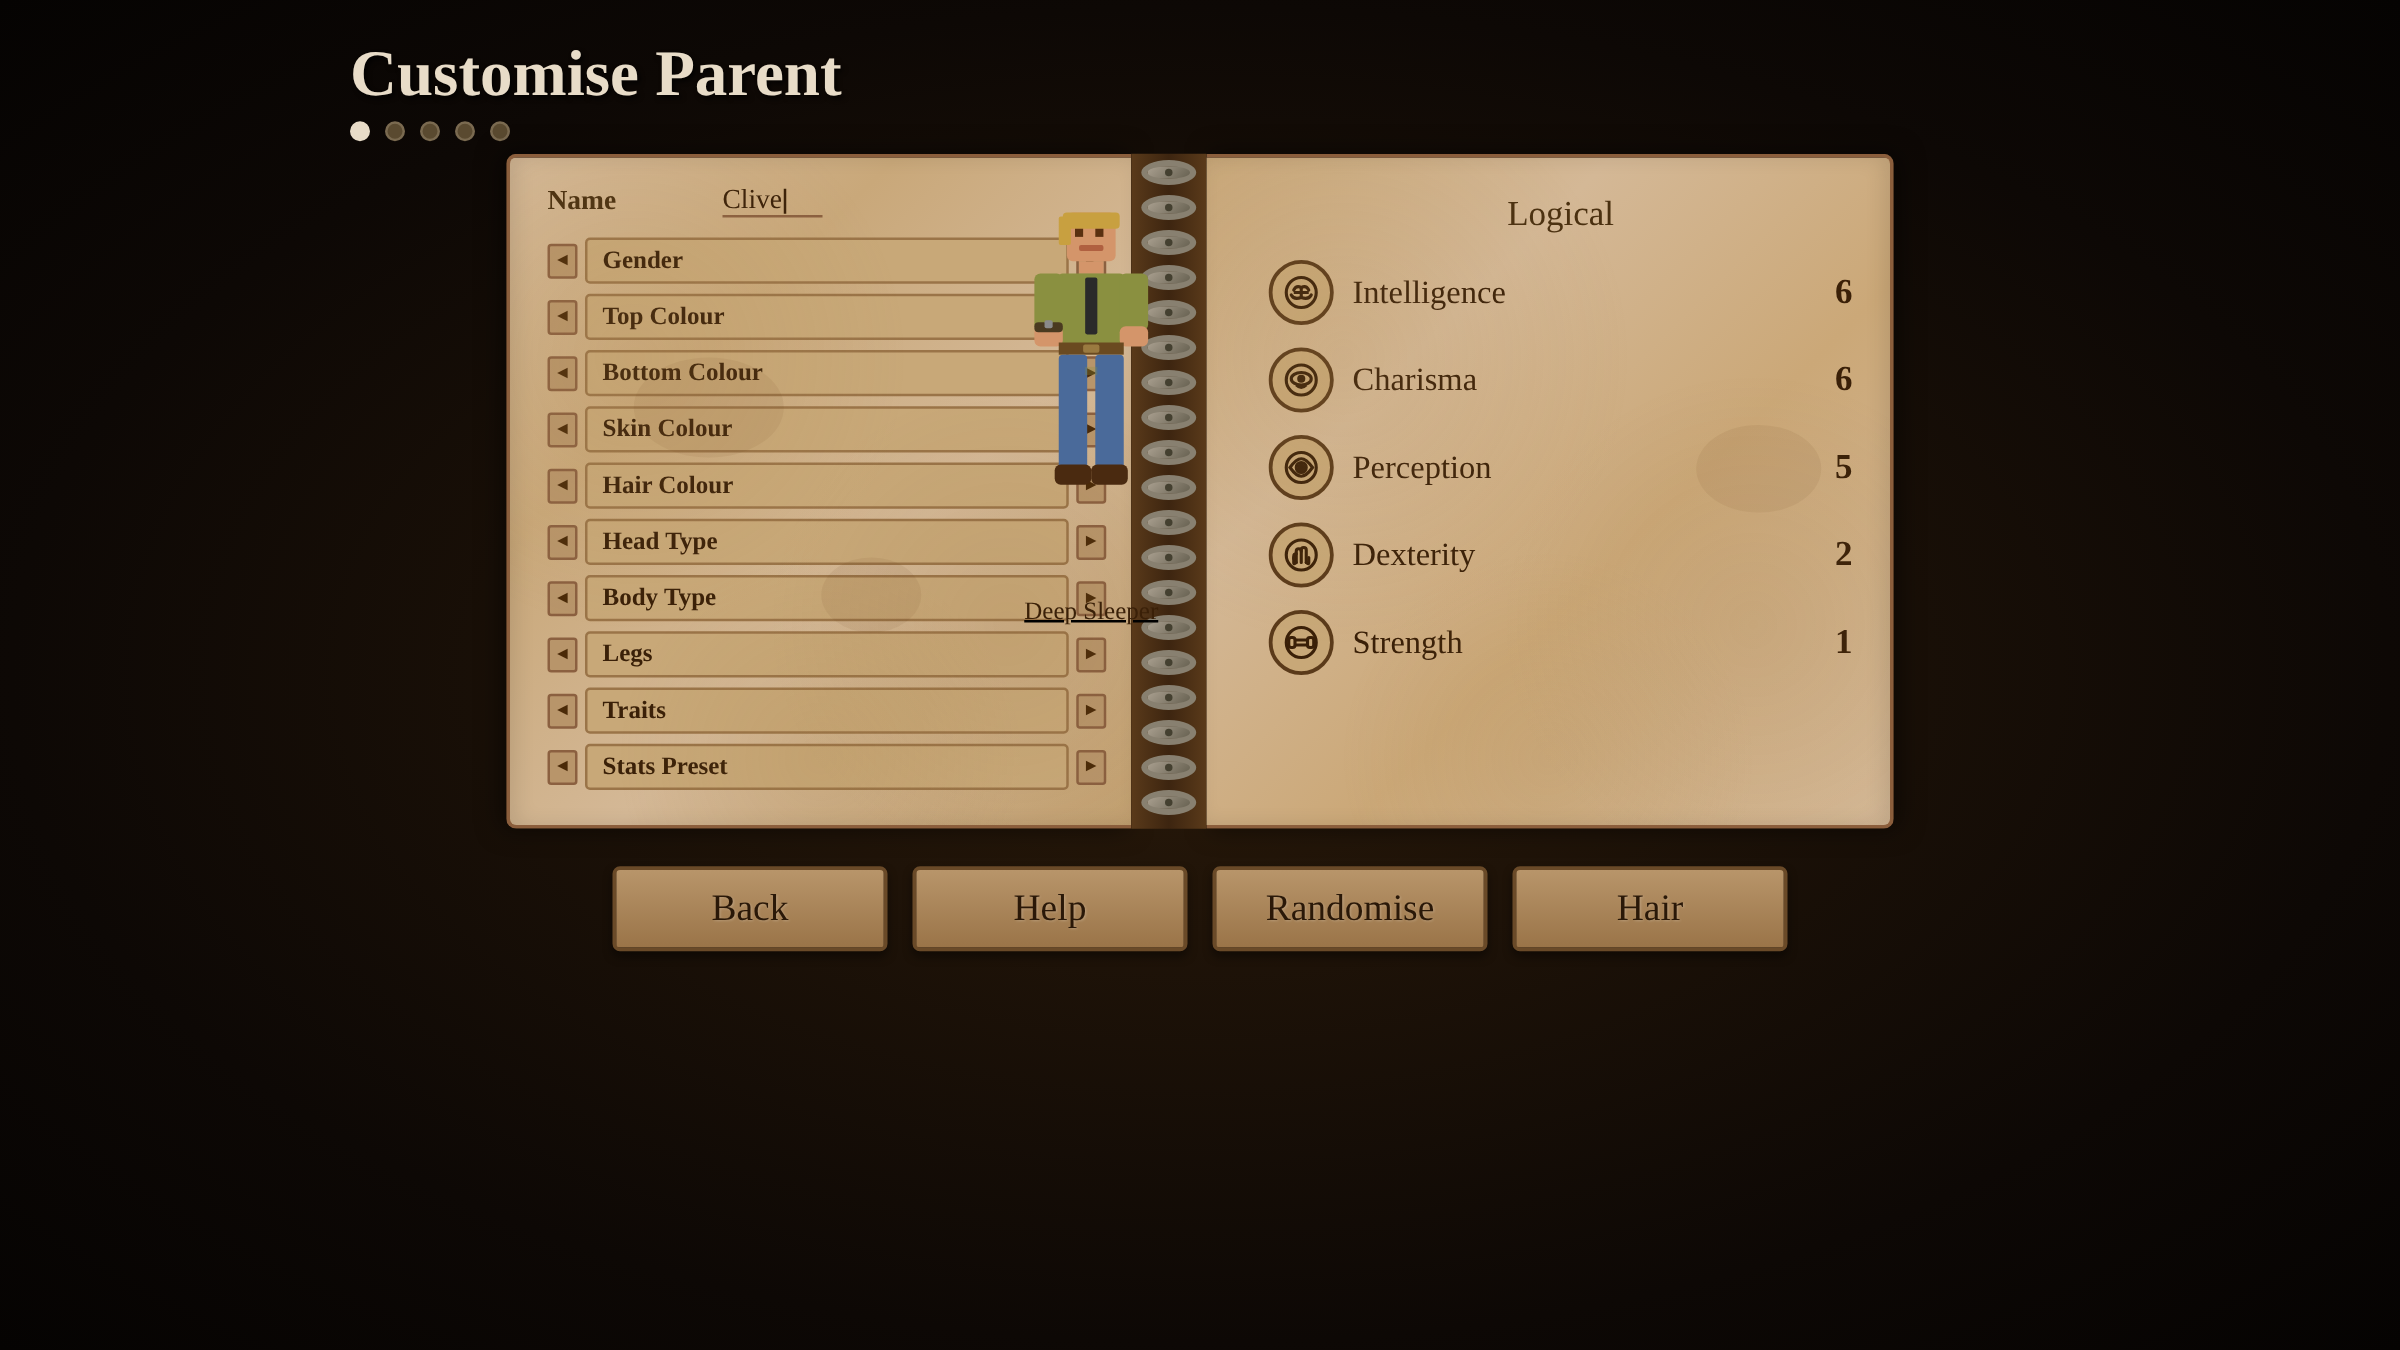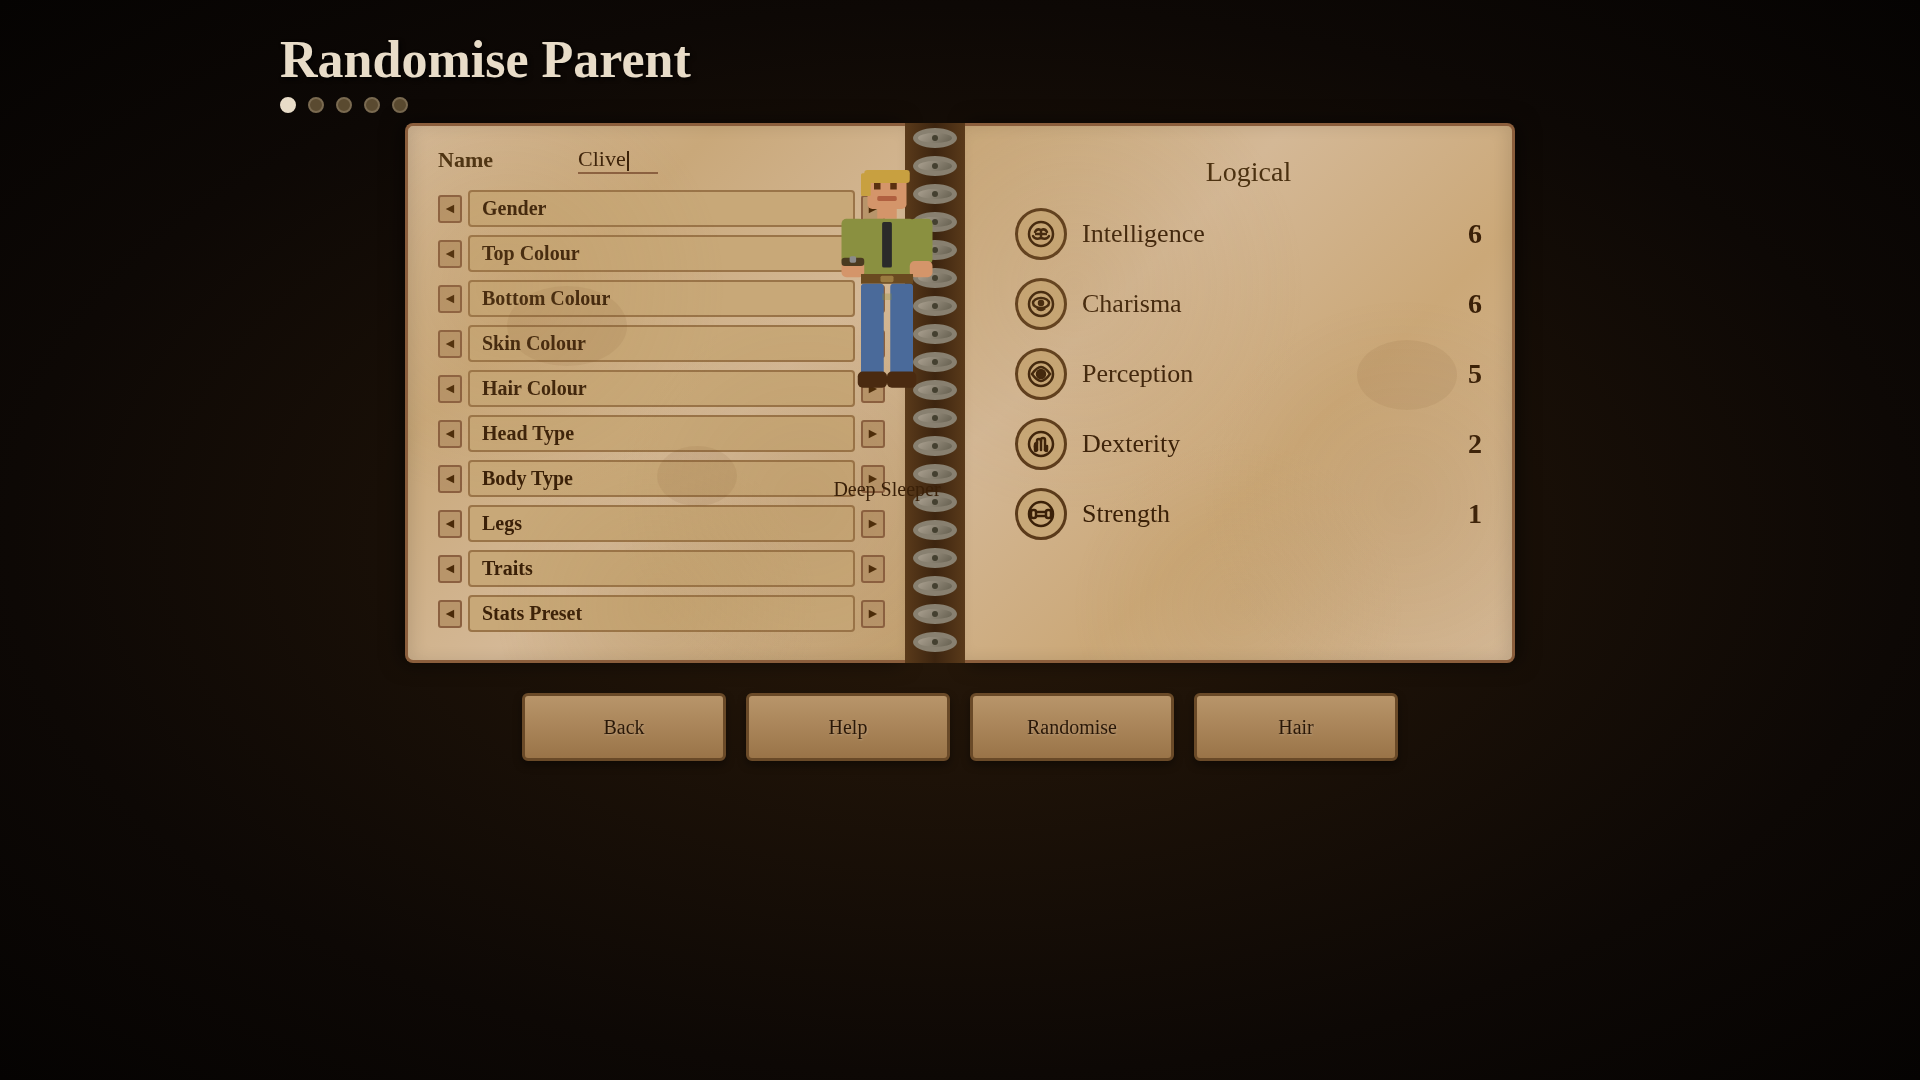--- a/index.html
+++ b/index.html
@@ -278,26 +278,26 @@
     }
 
     
     .bottom-buttons {
       display: flex;
       gap: 20px;
       margin-top: 30px;
     }
 
     .bottom-btn {
-      width: 204px;
+      width: 220px;
       height: 68px;
       background: linear-gradient(to bottom, #b8956a, #9a7448);
       border: 3px solid #6a4a28;
       border-radius: 6px;
-      font-size: 20px;
+      font-size: 30px;
       color: #2a1808;
       font-family: 'Georgia', serif;
       cursor: pointer;
       display: flex;
       align-items: center;
       justify-content: center;
       text-shadow: 1px 1px 2px rgba(255,255,255,0.2);
       box-shadow: 0 4px 8px rgba(0,0,0,0.4);
     }
 
@@ -327,21 +327,21 @@
       background: rgba(100,70,30,0.08);
       pointer-events: none;
     }
   </style>
 </head>
 <body>
 
 <div class="page-wrapper">
 
   <div class="title-area">
-    <div class="page-title">Randomise Parent</div>
+    <div class="page-title">Customise Parent</div>
     <div class="progress-dots">
       <div class="dot active"></div>
       <div class="dot inactive"></div>
       <div class="dot inactive"></div>
       <div class="dot inactive"></div>
       <div class="dot inactive"></div>
     </div>
   </div>
 
   <div class="book-wrapper">
@@ -427,21 +427,21 @@
       <div class="ring"></div>
       <div class="ring"></div>
       <div class="ring"></div>
       <div class="ring"></div>
       <div class="ring"></div>
       <div class="ring"></div>
       <div class="ring"></div>
       <div class="ring"></div>
     </div>
 
-    <div class="character-area" style="position:absolute;left:382px;top:30px;width:200px;display:flex;flex-direction:column;align-items:center;z-index:15;">
+    <div class="character-area" style="position:absolute;left:368px;top:30px;width:200px;display:flex;flex-direction:column;align-items:center;z-index:15;text-decoration:underline;">
 
       <svg class="character-figure" viewBox="0 0 80 180" xmlns="http://www.w3.org/2000/svg">
 
         <rect x="28" y="2" width="24" height="24" rx="3" fill="#d4956a"></rect>
 
         <rect x="26" y="2" width="28" height="8" rx="2" fill="#c8a040"></rect>
         <rect x="24" y="4" width="6" height="14" rx="1" fill="#c8a040"></rect>
 
         <rect x="32" y="10" width="4" height="4" fill="#5a3010"></rect>
         <rect x="42" y="10" width="4" height="4" fill="#5a3010"></rect>

